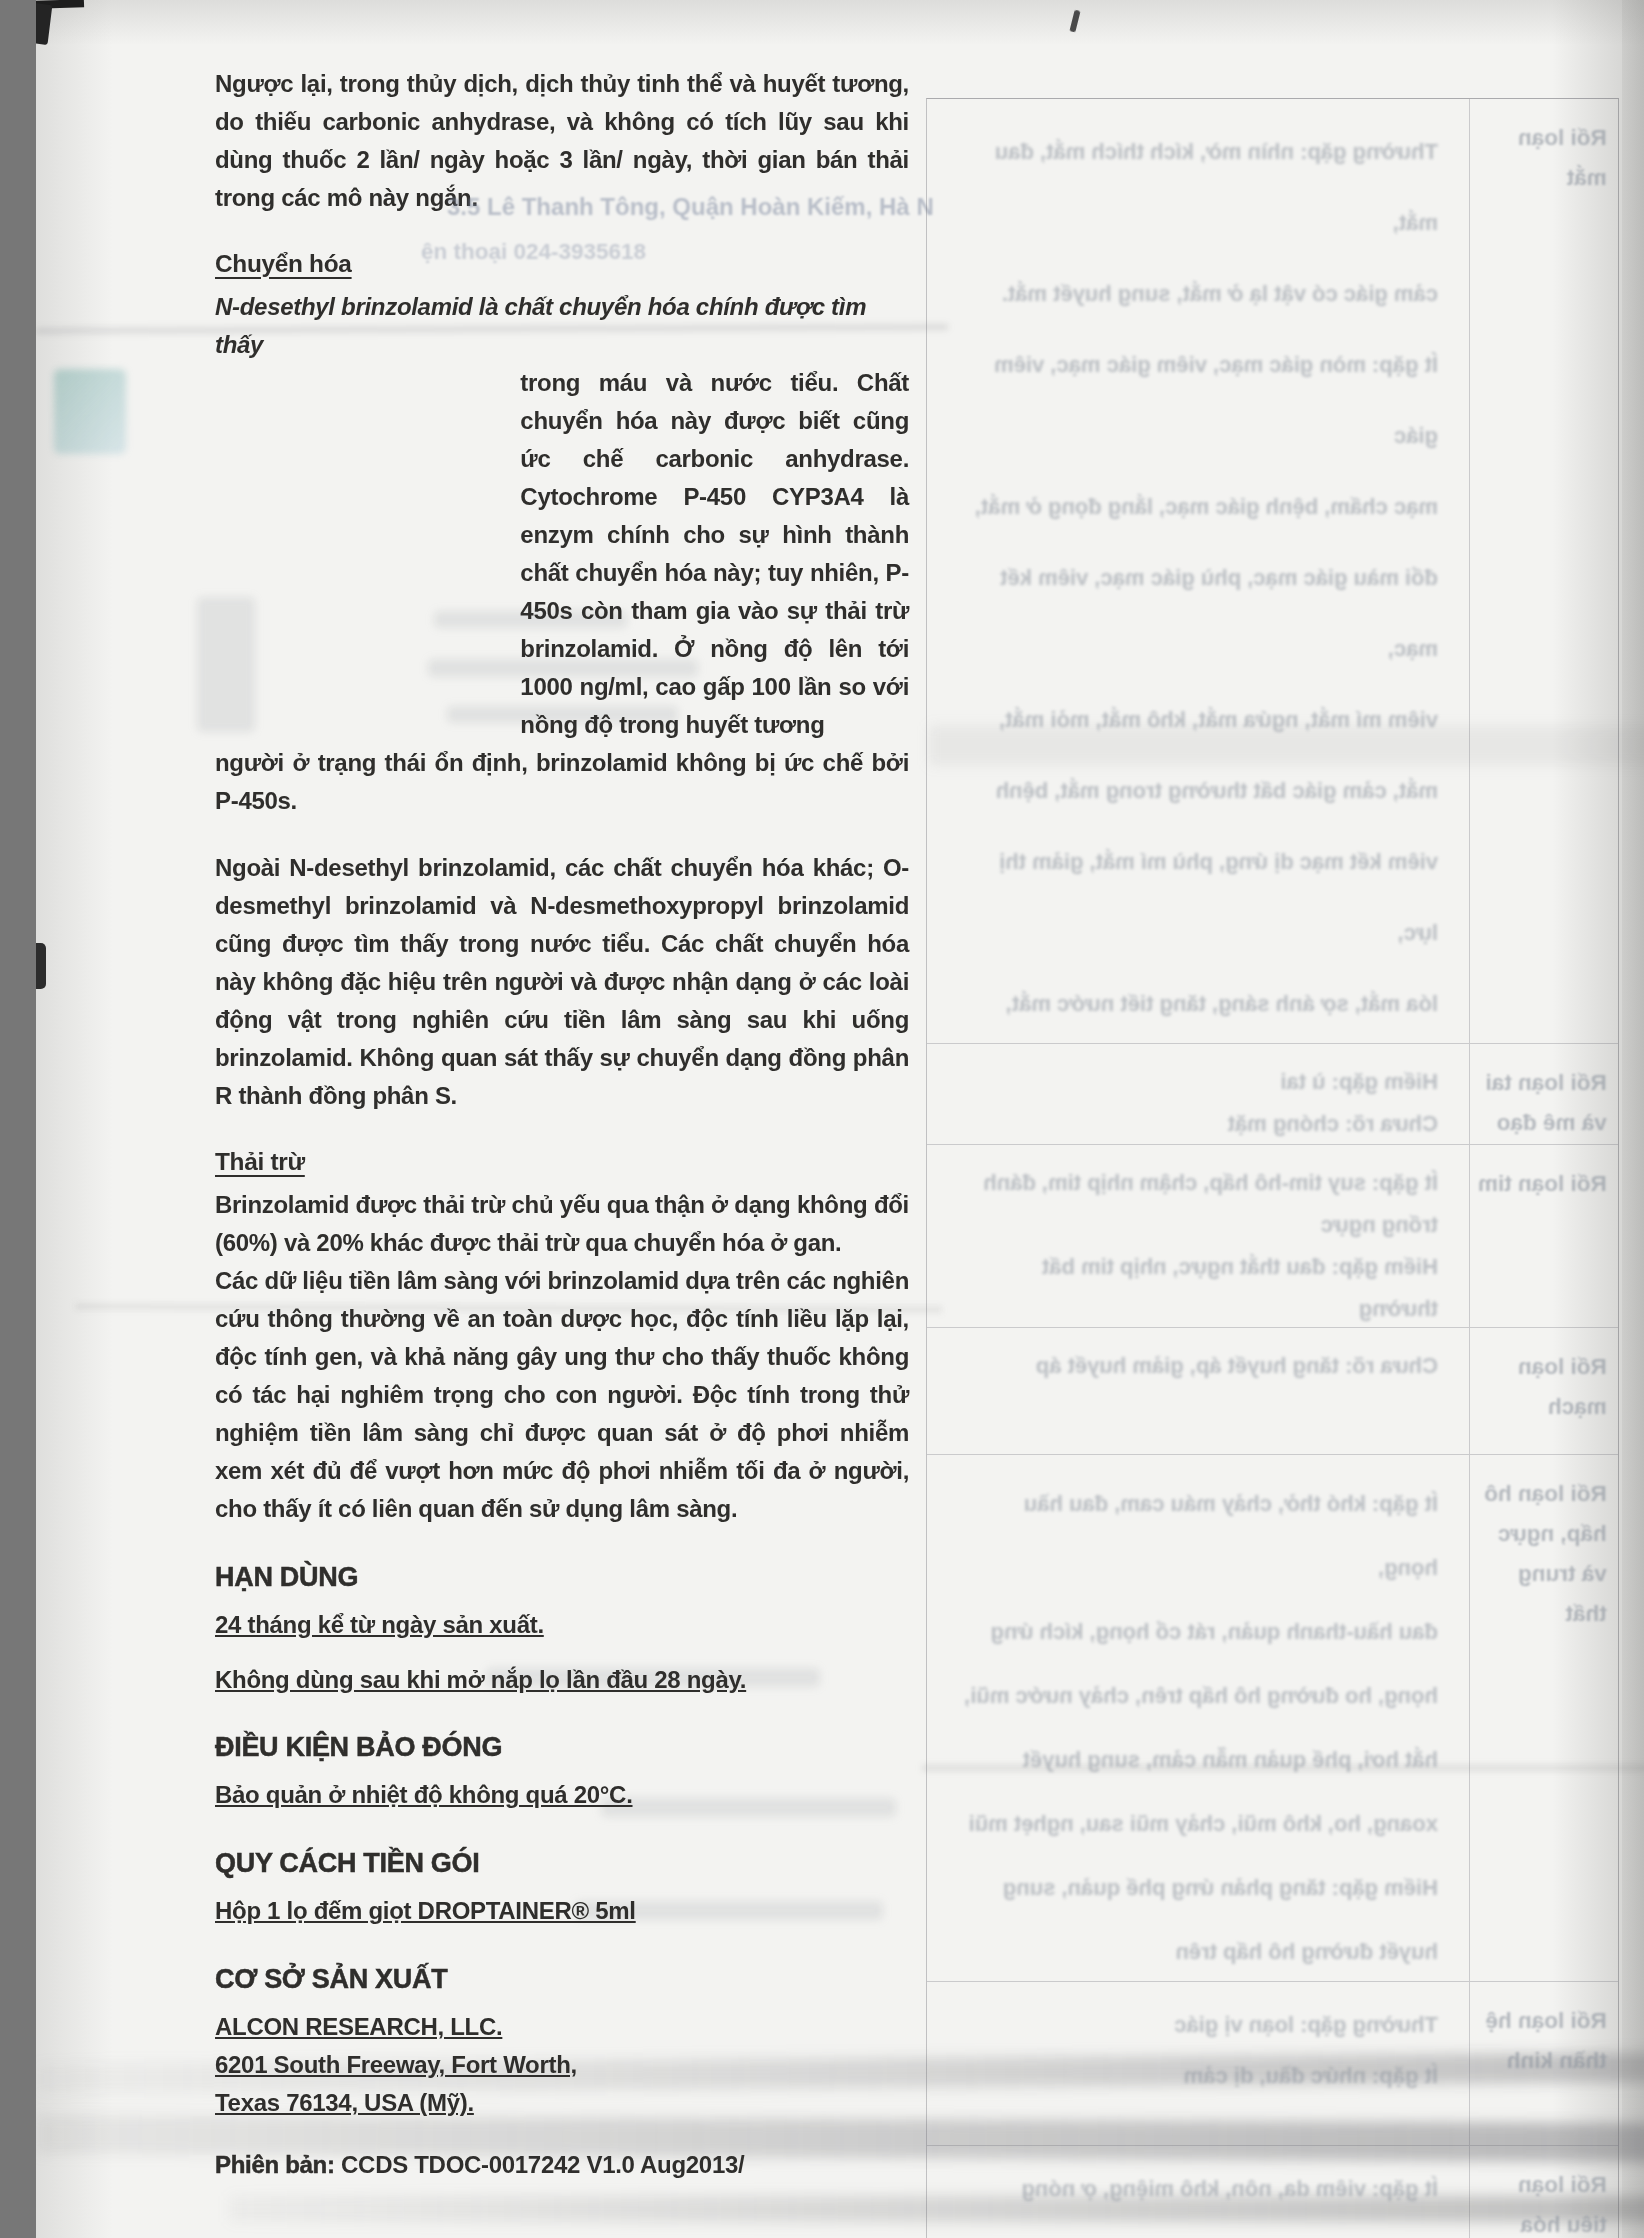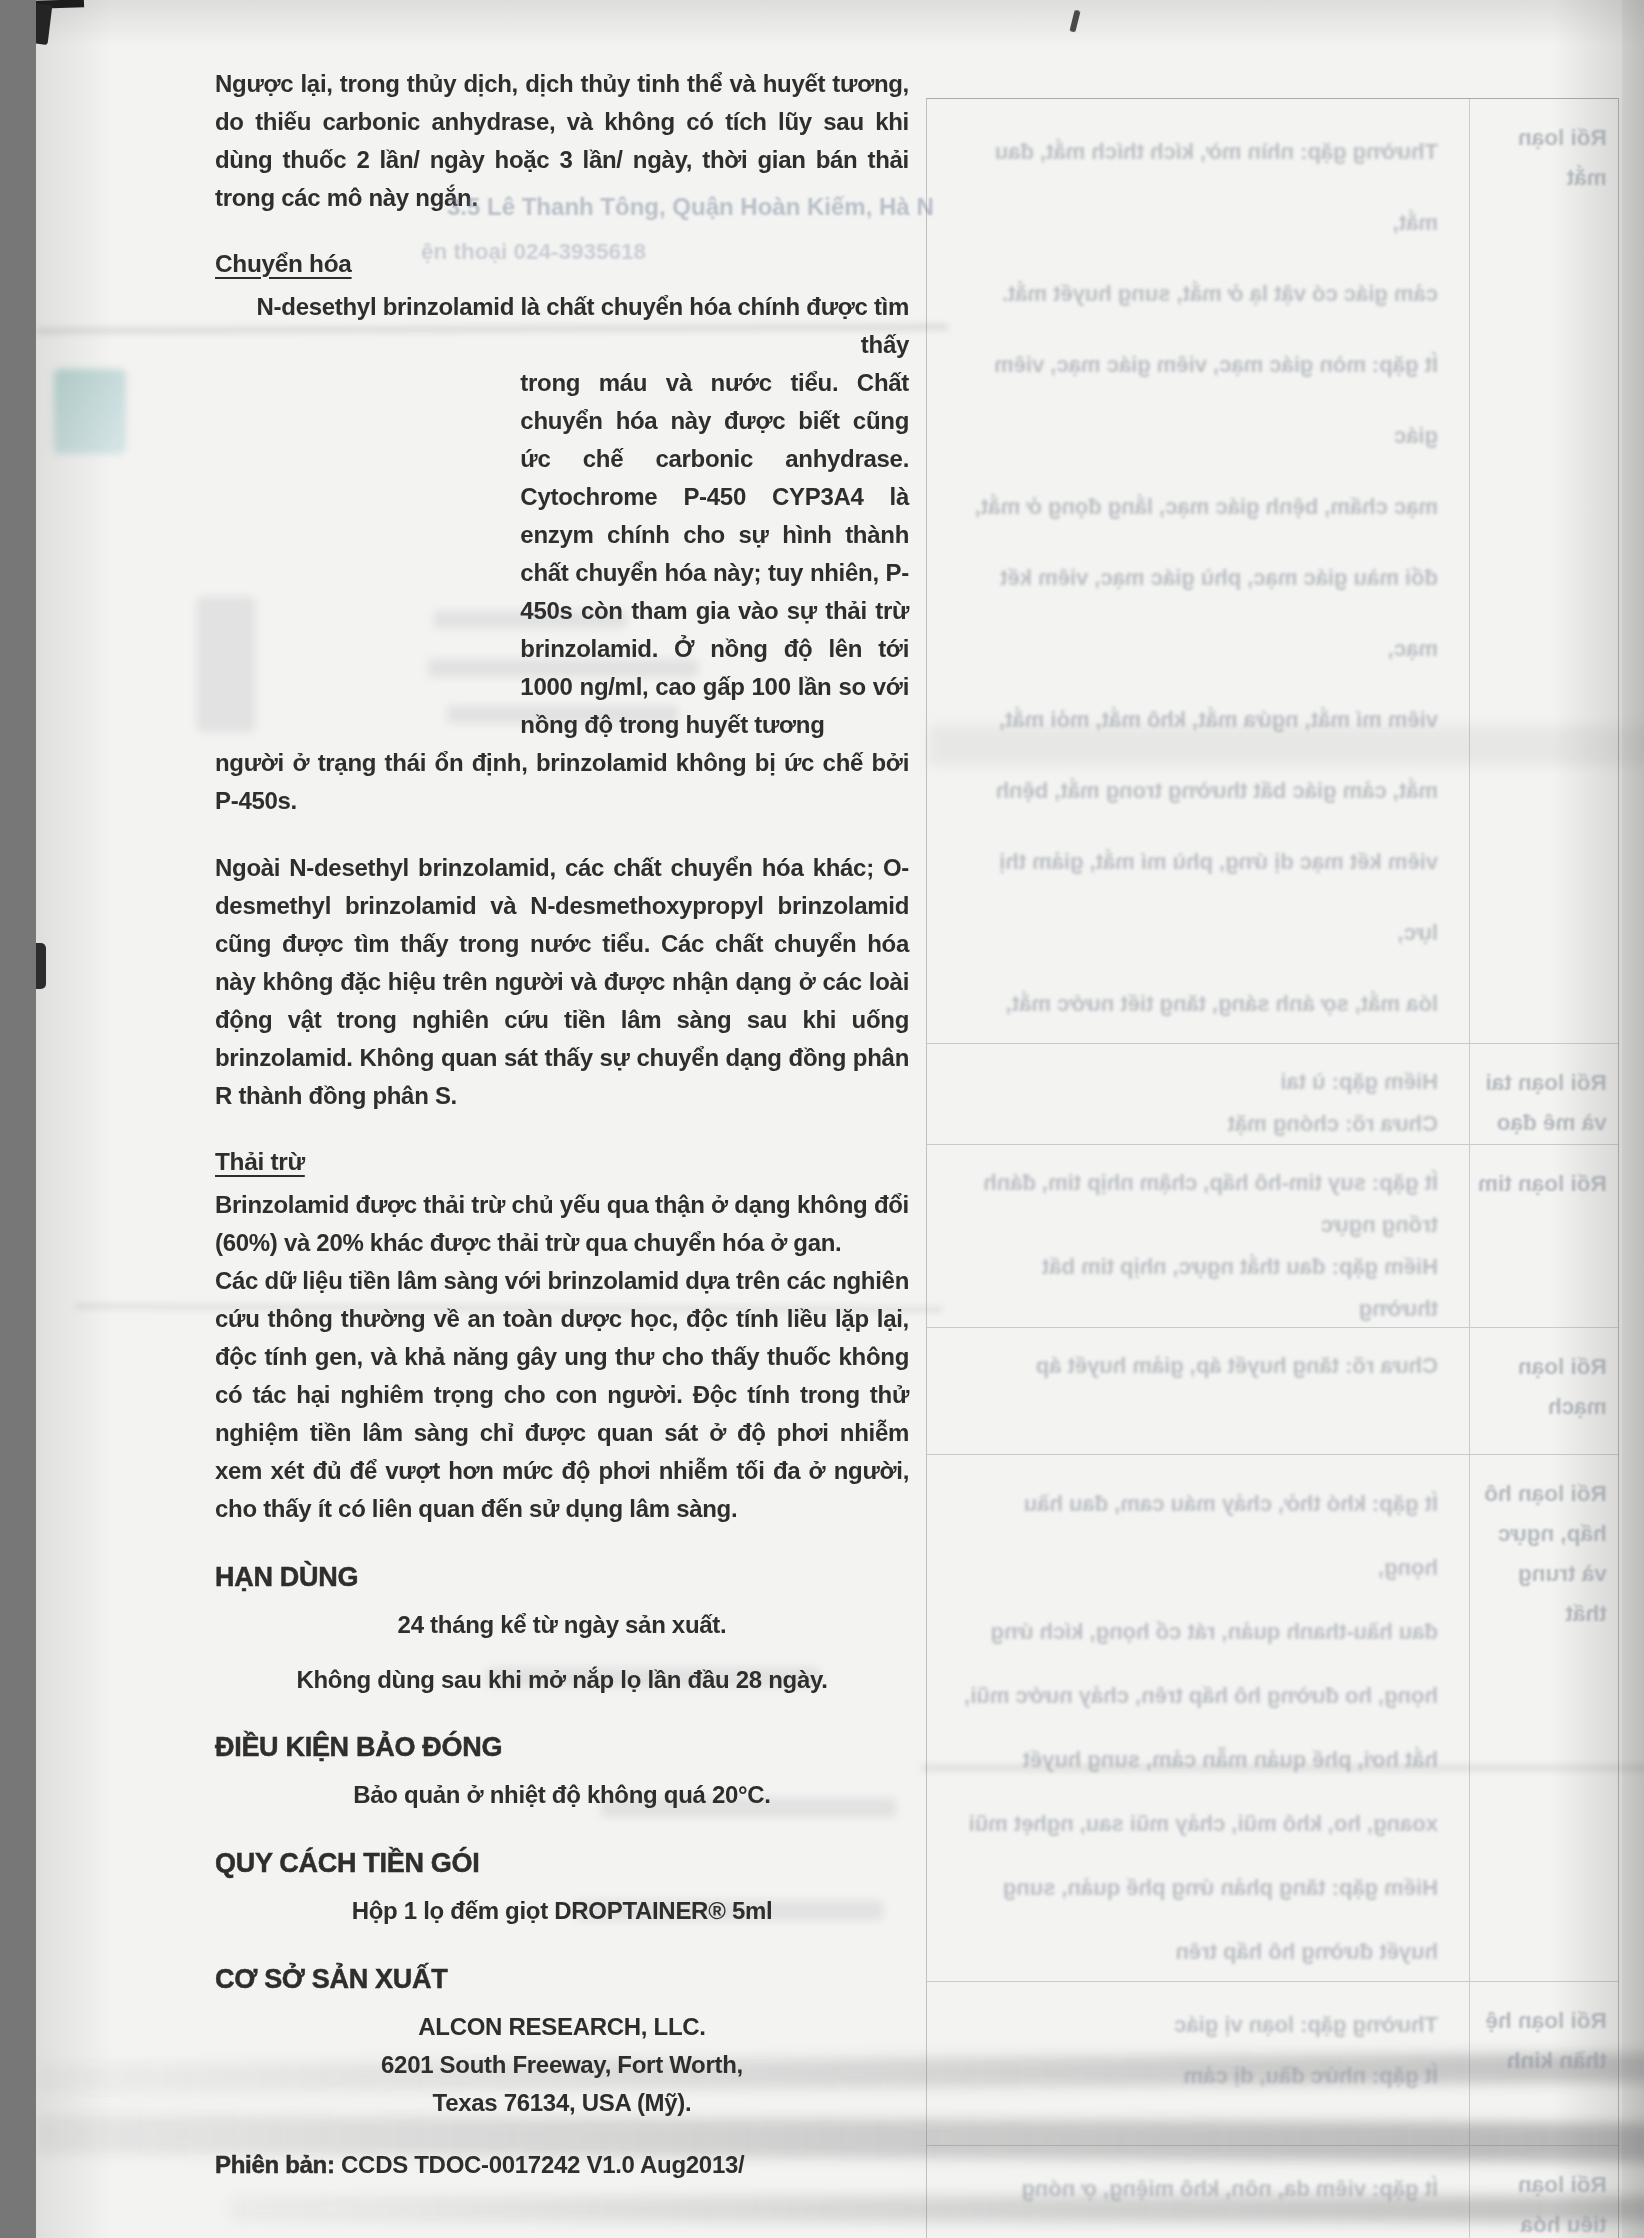--- a/index.html
+++ b/index.html
@@ -44,23 +44,23 @@
   
   .leftcol{position:absolute;left:179px;top:35px;width:694px;
     font-size:24px;line-height:38px;font-weight:700;letter-spacing:-0.3px;
     text-align:justify;}
   .leftcol p{margin:0;}
   .p-gap{margin-top:29.5px !important;}
   .h-under{display:table;margin:28px 0 5.1px;font-size:24.4px;
     text-decoration:underline;text-decoration-thickness:1.9px;text-underline-offset:5.1px;}
   .h-caps{margin:29.5px 0 10.3px;font-size:27px;letter-spacing:-0.3px;
     -webkit-text-stroke:0.5px #2f2e2c;text-align:left;}
-  .lead-line{text-align:right;}
+  .lead-line{text-align:left;font-style:italic;}
   .indent{margin-left:44% !important;}
-  .addr{text-align:center;}
+  .addr{text-align:left;text-decoration:underline;}
   .version{margin-top:24.4px !important;text-align:left;}
   .version .vlabel{-webkit-text-stroke:0.5px #2f2e2c;}
 
   
   .frag{position:absolute;font-weight:700;color:#7e89a0;white-space:nowrap;
     filter:blur(1px);pointer-events:none;}
 
   
   .bleedtable{position:absolute;left:890px;top:98px;width:691px;height:2141px;
     border-left:1.3px solid rgba(110,110,118,.38);

